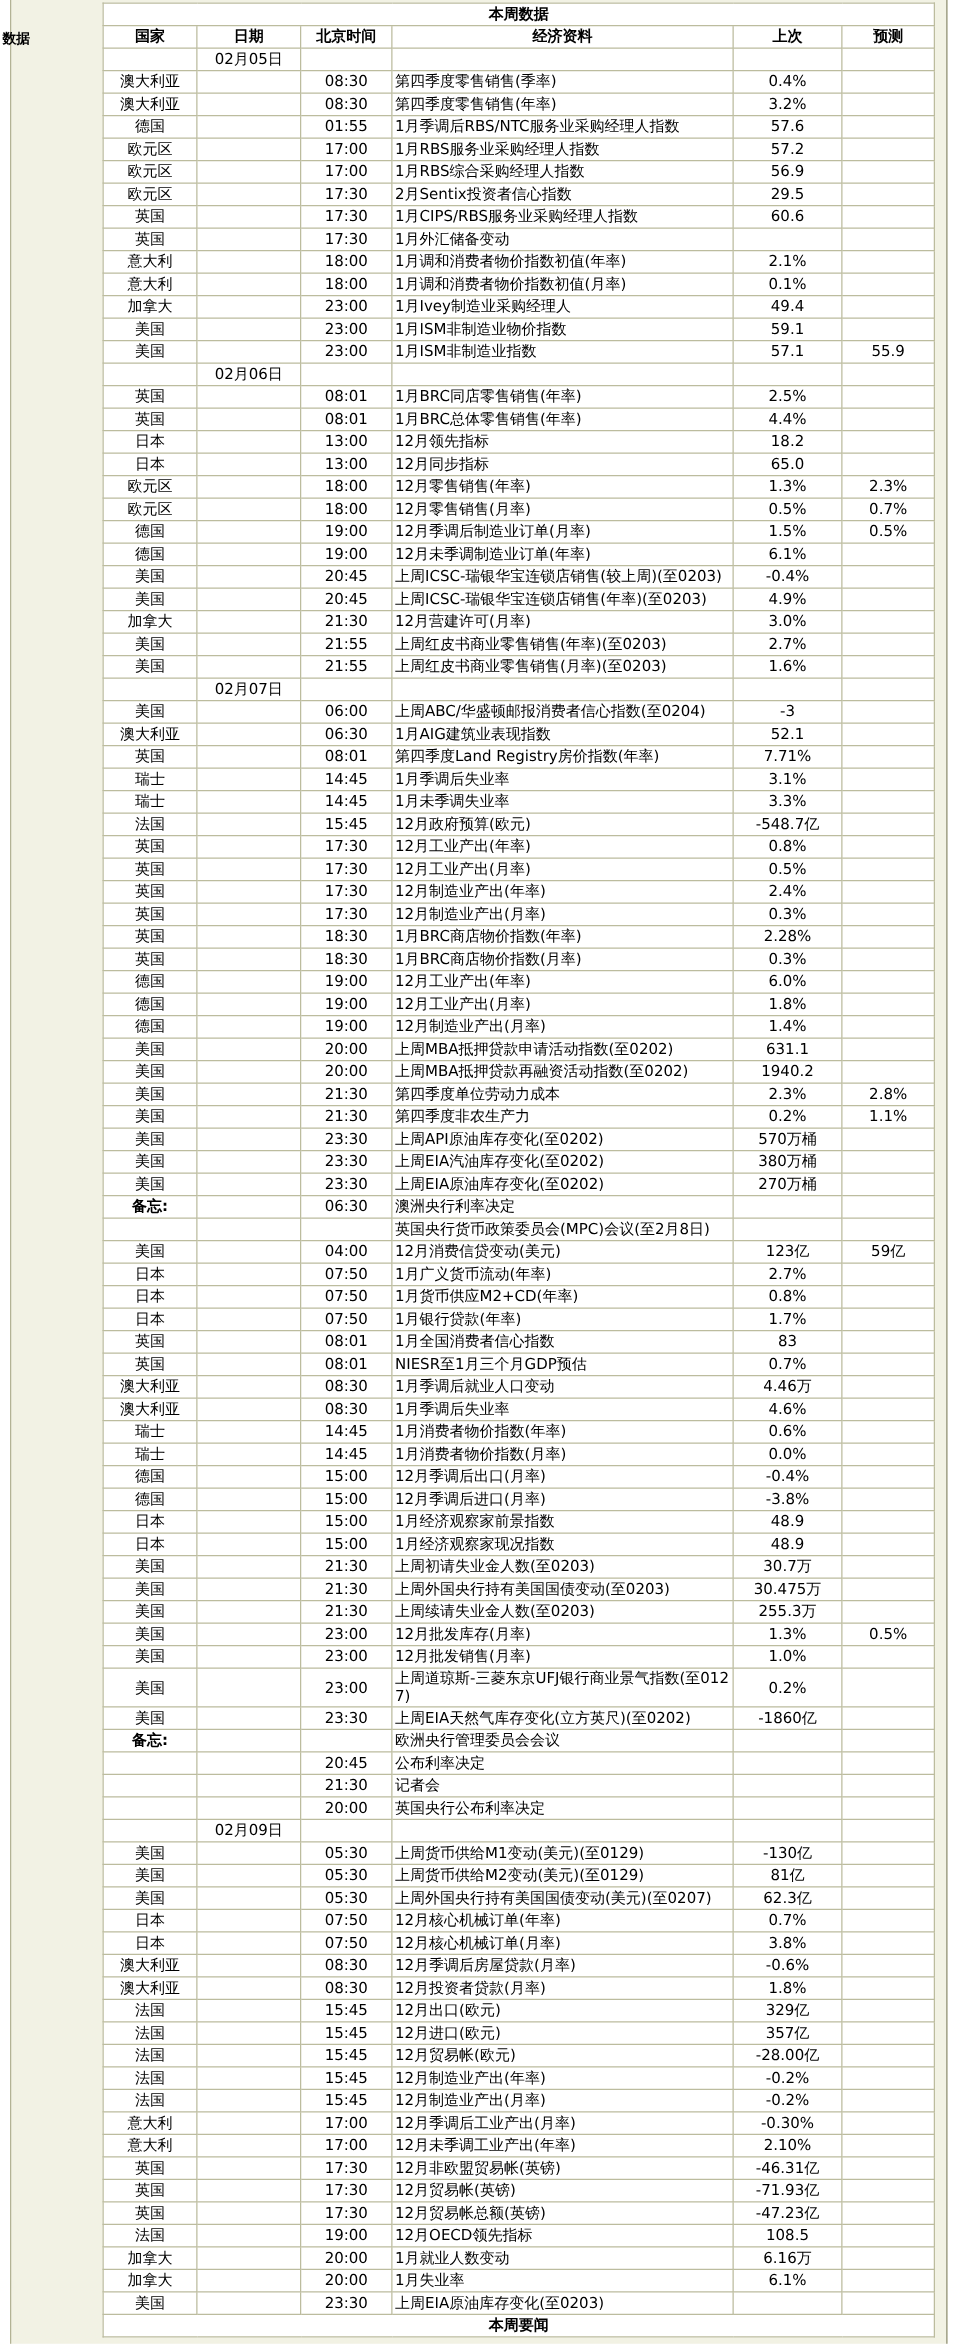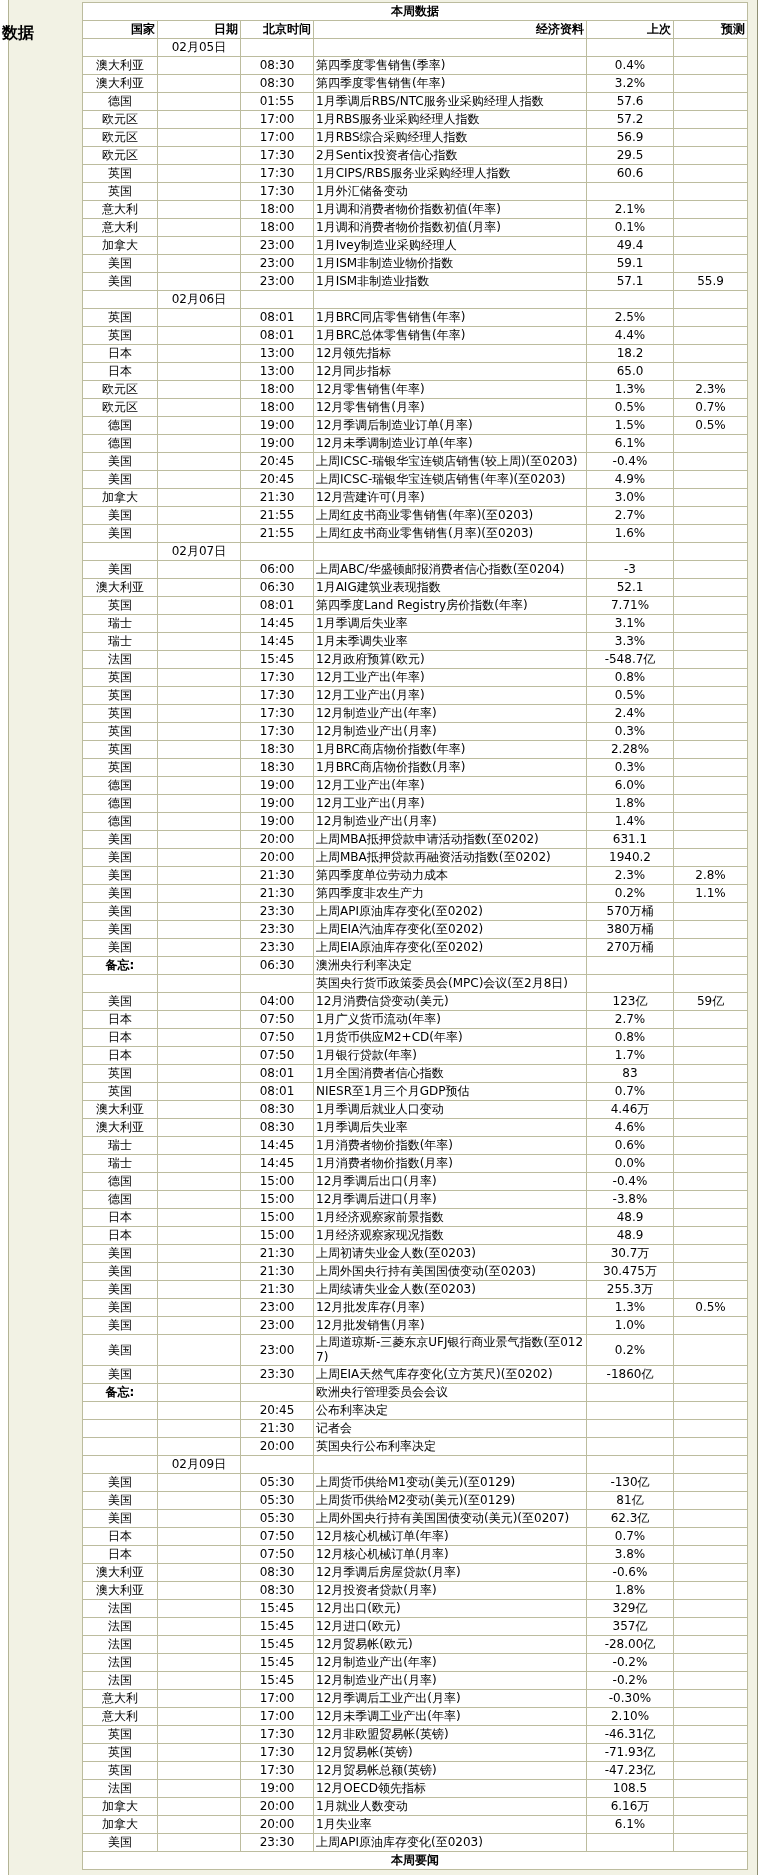--- a/index.html
+++ b/index.html
@@ -6,33 +6,33 @@
   body{
     width:764px;height:1875px;overflow:hidden;position:relative;
     background:#ffffff;font-family:"DejaVu Sans",sans-serif;color:#000;
   }
   .frame{
     position:absolute;left:8px;top:0;width:750px;height:1875px;
     background:#f2f2e4;border-left:1px solid #b3b395;border-right:1px solid #8f8f73;
     box-sizing:border-box;
   }
   .left-label{
-    position:absolute;left:2px;top:23px;font-size:16px;font-weight:bold;z-index:3;
+    position:absolute;left:2px;top:23px;font-size:11px;font-weight:bold;z-index:3;
   }
   table.calendar{
     position:absolute;left:82px;top:2px;width:665px;z-index:2;
     border-collapse:collapse;table-layout:fixed;background:#ffffff;
   }
   table.calendar td, table.calendar th{
     border:1px solid #bcbc9e;
     font-size:12px;line-height:15px;height:17px;
     padding:0 2px;overflow:hidden;word-break:break-all;
     background:#ffffff;vertical-align:middle;
   }
-  table.calendar th{font-weight:bold;text-align:right;}
+  table.calendar th{font-weight:bold;text-align:center;}
   .title-cell{font-weight:bold;text-align:center;}
   .c{text-align:center;}
   .l{text-align:left;}
   .b{font-weight:bold;}
 </style>
 </head>
 <body>
 
 <div class="frame"></div>
 
@@ -850,21 +850,21 @@
         <td class="c"></td>
         <td class="c">20:00</td>
         <td class="l">1月失业率</td>
         <td class="c">6.1%</td>
         <td class="c"></td>
       </tr>
       <tr>
         <td class="c">美国</td>
         <td class="c"></td>
         <td class="c">23:30</td>
-        <td class="l">上周API原油库存变化(至0203)</td>
+        <td class="l">上周EIA原油库存变化(至0203)</td>
         <td class="c"></td>
         <td class="c"></td>
       </tr>
     </tbody>
   <tfoot>
     <tr>
       <td colspan="6" class="title-cell">本周要闻</td>
     </tr>
   </tfoot>
 </table>

